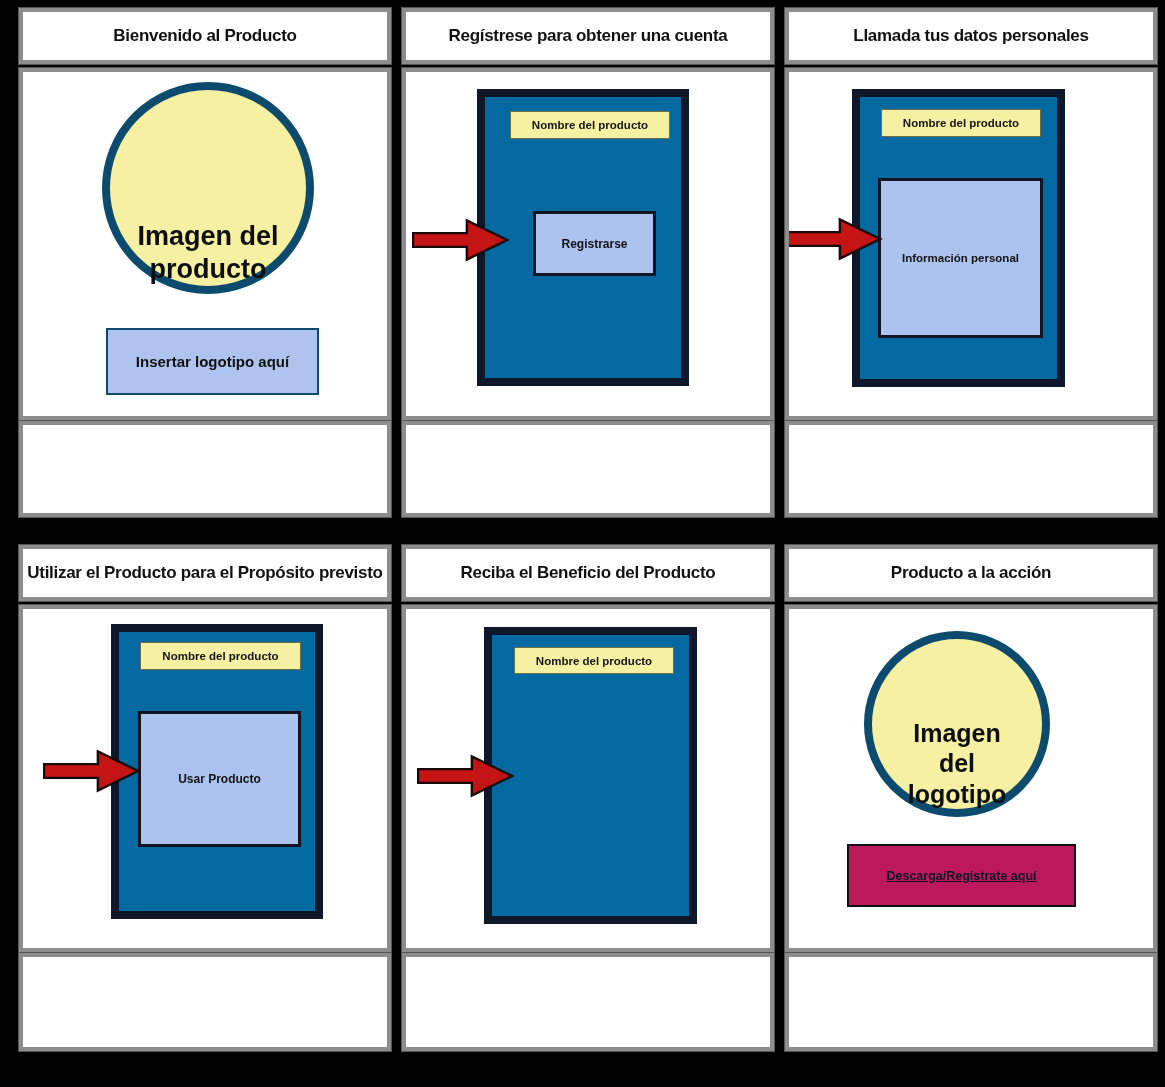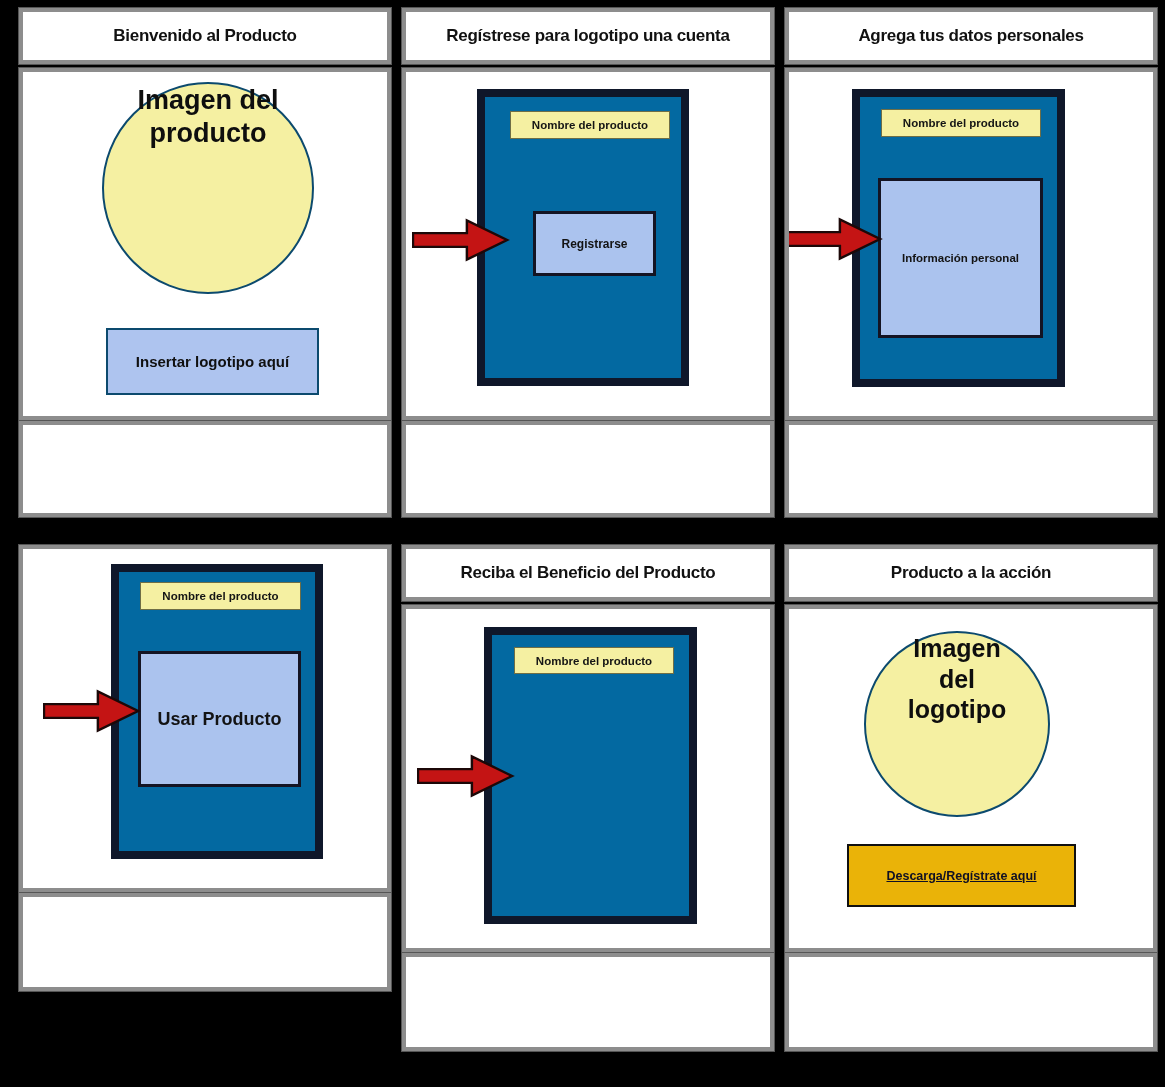--- a/index.html
+++ b/index.html
@@ -10,32 +10,32 @@
   .panel{display:flex;flex-direction:column;min-width:0;}
   .cell{box-sizing:border-box;background:#fff;border:4px solid #8d8d8d;box-shadow:0 0 0 1px #565656;}
   .title-cell{height:56px;margin-bottom:4px;display:flex;align-items:center;justify-content:center;}
   .title-cell span{font-weight:bold;font-size:17px;letter-spacing:-0.3px;color:#111;white-space:nowrap;}
   .image-cell{height:352px;position:relative;overflow:hidden;}
   .row2 .image-cell{height:347px;}
   .desc-cell{height:96px;margin-top:1px;}
   .row2 .desc-cell{height:98px;}
   .abs{position:absolute;box-sizing:border-box;}
   
-  .circle{border-radius:50%;background:#f5f0a2;border:2px solid #0c4a6e;display:flex;align-items:flex-start;justify-content:center;text-align:center;}
+  .circle{border-radius:50%;background:#f5f0a2;border:8px solid #0c4a6e;display:flex;align-items:flex-end;justify-content:center;text-align:center;}
   .circle span{font-weight:bold;color:#0e0e0e;white-space:pre-line;line-height:1.22;}
   .page{background:#0369a1;border:8px solid #0f172a;}
   .ybox{background:#f5f0a2;border:1px solid #6e6e46;display:flex;align-items:center;justify-content:center;}
   .ybox span{font-weight:bold;font-size:11.5px;color:#151515;}
   .bluebox{background:#abc3ee;border:3px solid #141423;display:flex;align-items:center;justify-content:center;text-align:center;}
   .bluebox span{font-weight:bold;font-size:12px;color:#131313;}
   .greenbox{background:#7ce27c;border:3px solid #102410;display:flex;align-items:center;justify-content:center;}
   .greenbox span{font-weight:bold;font-size:12.5px;color:#121212;}
   .logo-rect{background:#aec4ef;border:2px solid #0c4a6e;display:flex;align-items:center;justify-content:center;}
   .logo-rect span{font-weight:bold;font-size:15px;color:#101010;}
-  .cta-rect{background:#eab308;border:2px solid #101010;display:flex;align-items:center;justify-content:center;}
+  .cta-rect{background:#be185d;border:2px solid #101010;display:flex;align-items:center;justify-content:center;}
   .cta-rect span{font-weight:bold;font-size:12.5px;color:#101024;text-decoration:underline;}
   .arrow{display:block;}
 </style>
 </head>
 <body>
 
 <div class="board">
 
   <div class="grid row1">
 
@@ -50,41 +50,41 @@
         </div>
         <div class="abs logo-rect" style="left:83px;top:256px;width:213px;height:67px;">
           <span>Insertar logotipo aquí</span>
         </div>
       </div>
       <div class="cell desc-cell"></div>
     </div>
 
     <div class="panel">
       <div class="cell title-cell">
-        <span>Regístrese para logotipo una cuenta</span>
+        <span>Regístrese para obtener una cuenta</span>
       </div>
       <div class="cell image-cell">
         <div class="abs page" style="left:71px;top:17px;width:212px;height:297px;">
           <div class="abs ybox" style="left:25px;top:14px;width:160px;height:28px;">
             <span>Nombre del producto</span>
           </div>
           <div class="abs bluebox" style="left:48px;top:114px;width:123px;height:65px;">
             <span>Registrarse</span>
           </div>
         </div>
         <svg class="abs arrow" style="left:6px;top:145px;" width="98" height="46" viewBox="0 0 100 46">
           <polygon points="1,16 56,16 56,3 97,23 56,43 56,30 1,30" stroke="#1c0808" stroke-width="2.5" fill="#c41414"></polygon>
         </svg>
       </div>
       <div class="cell desc-cell"></div>
     </div>
 
     <div class="panel">
       <div class="cell title-cell">
-        <span>Agrega tus datos personales</span>
+        <span>Llamada tus datos personales</span>
       </div>
       <div class="cell image-cell">
         <div class="abs page" style="left:63px;top:17px;width:213px;height:298px;">
           <div class="abs ybox" style="left:21px;top:12px;width:160px;height:28px;">
             <span>Nombre del producto</span>
           </div>
           <div class="abs bluebox" style="left:18px;top:81px;width:165px;height:160px;">
             <span style="font-size:11.5px;">Información personal</span>
           </div>
         </div>
@@ -93,27 +93,30 @@
         </svg>
       </div>
       <div class="cell desc-cell"></div>
     </div>
 
   </div>
 
   <div class="grid row2">
 
     <div class="panel">
+      <div class="cell title-cell">
+        <span>Utilizar el Producto para el Propósito previsto</span>
+      </div>
       <div class="cell image-cell">
         <div class="abs page" style="left:88px;top:15px;width:212px;height:295px;">
           <div class="abs ybox" style="left:21px;top:10px;width:161px;height:28px;">
             <span>Nombre del producto</span>
           </div>
           <div class="abs bluebox" style="left:19px;top:79px;width:163px;height:136px;">
-            <span style="font-size:18px;">Usar Producto</span>
+            <span style="font-size:12px;">Usar Producto</span>
           </div>
         </div>
         <svg class="abs arrow" style="left:20px;top:139px;" width="98" height="46" viewBox="0 0 100 46">
           <polygon points="1,16 56,16 56,3 97,23 56,43 56,30 1,30" stroke="#1c0808" stroke-width="2.5" fill="#c41414"></polygon>
         </svg>
       </div>
       <div class="cell desc-cell"></div>
     </div>
 
     <div class="panel">

